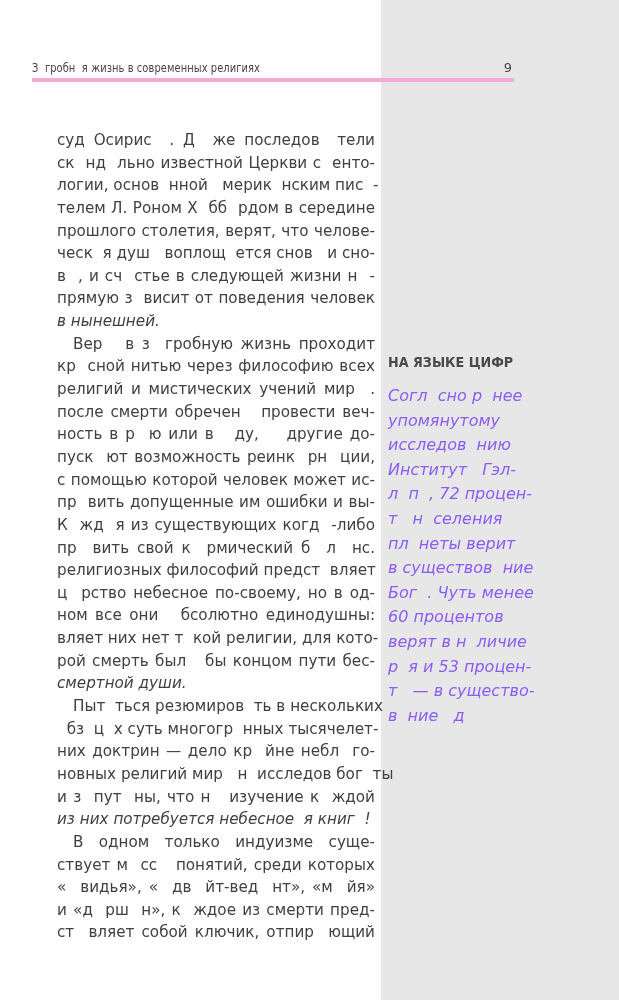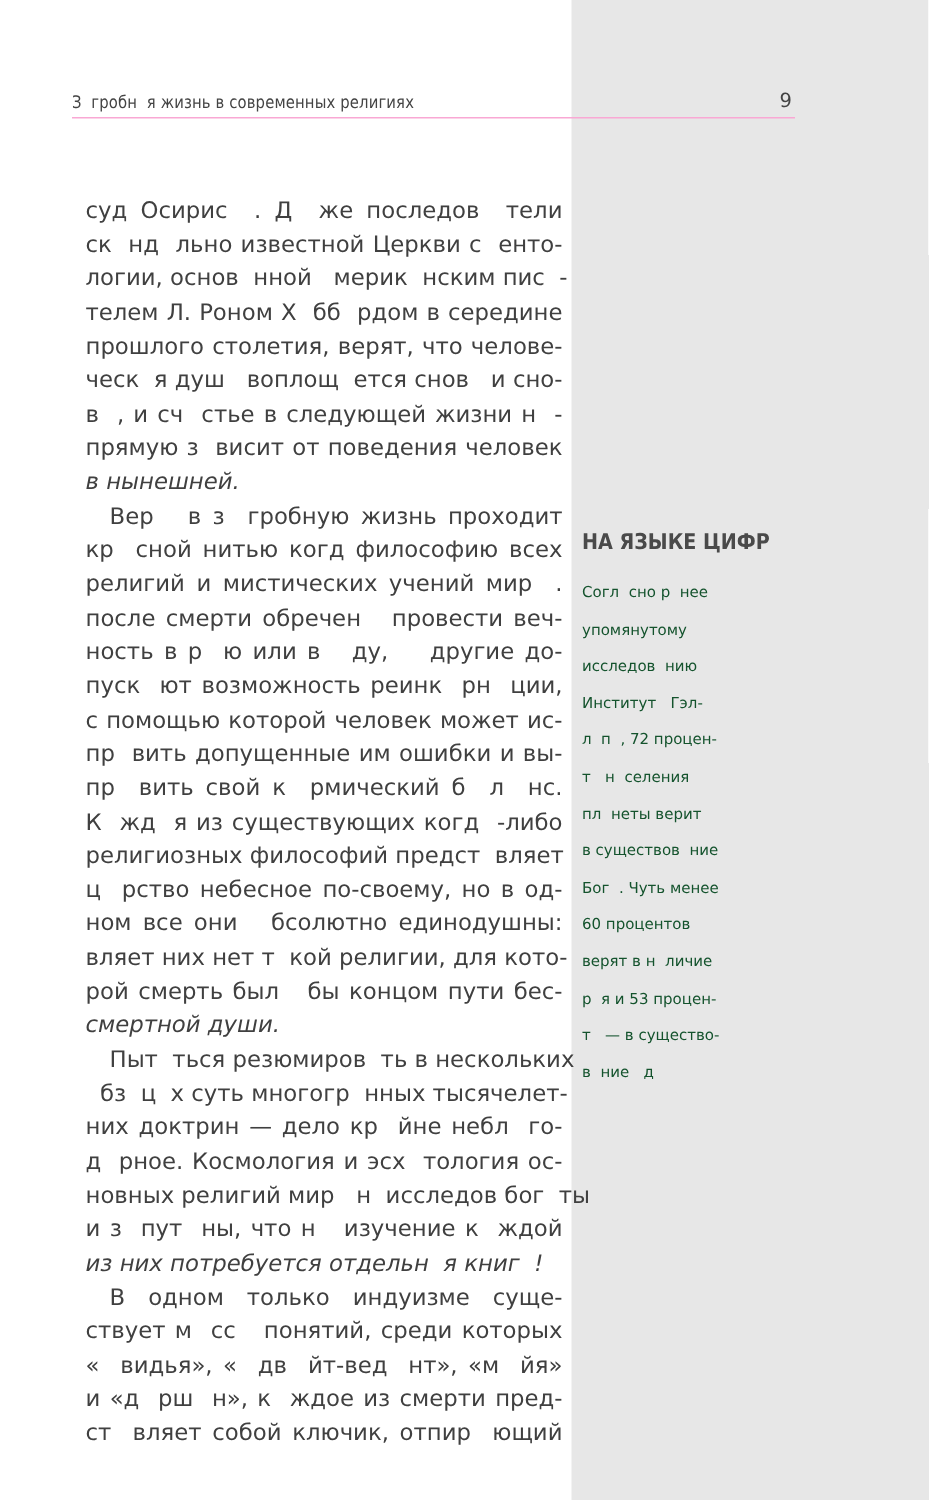--- a/index.html
+++ b/index.html
@@ -1,29 +1,29 @@
 <!DOCTYPE html>
 <html><head>
 <meta charset="utf-8">
 <style>
   html, body { margin:0; padding:0; }
   body { width:619px; height:1000px; background:#ffffff; position:relative; overflow:hidden;
          font-family:"DejaVu Sans", "Liberation Sans", sans-serif; color:#3c3c3c; }
   .sidebar-panel { position:absolute; left:381px; top:0; width:238px; height:1000px; background:#e7e7e7; }
-  .running-head { position:absolute; left:48px; top:60px; width:482px; height:18px;
-                  border-bottom:1px solid #f9a8d4; }
+  .running-head { position:absolute; left:32px; top:60px; width:482px; height:18px;
+                  border-bottom:4px solid #f9a8d4; }
   .running-title { position:absolute; left:0; top:1px; font-size:11.5px; letter-spacing:0.1px; color:#444; transform:scaleX(0.86); transform-origin:left top; white-space:pre; }
   .page-number { position:absolute; right:2px; top:0; font-size:13px; color:#444; }
   .body-text { position:absolute; left:57px; top:129px; width:318px; font-size:15.2px; line-height:22.65px; color:#404040; }
   .line { display:block; white-space:pre; text-align:justify; text-align-last:justify; height:22.65px; overflow:visible; }
   .line.last { text-align-last:left;font-style:italic; }
   .line.indent { padding-left:16px; }
   .sidebar { position:absolute; left:388px; top:354px; width:200px; }
   .sidebar-heading { font-size:14.5px; font-weight:bold; color:#4a4a4a; transform:scaleX(0.88); transform-origin:left top; white-space:pre; margin-bottom:14px; }
-  .sidebar-line { display:block; white-space:pre; font-size:10px; line-height:24.6px; color:#14532d; }
+  .sidebar-line { display:block; white-space:pre; font-size:16px; line-height:24.6px; color:#8b5cf6;font-style:italic; }
 </style>
 </head>
 <body>
 
 <div class="sidebar-panel"></div>
 
 <div class="running-head">
   <span class="running-title">З  гробн  я жизнь в современных религиях</span>
   <span class="page-number">9</span>
 </div>
@@ -32,42 +32,41 @@
     <span class="line">суд Осирис  . Д  же последов  тели</span>
     <span class="line">ск  нд  льно известной Церкви с  енто-</span>
     <span class="line">логии, основ  нной   мерик  нским пис  -</span>
     <span class="line">телем Л. Роном Х  бб  рдом в середине</span>
     <span class="line">прошлого столетия, верят, что челове-</span>
     <span class="line">ческ  я душ   воплощ  ется снов   и сно-</span>
     <span class="line">в  , и сч  стье в следующей жизни н  -</span>
     <span class="line">прямую з  висит от поведения человек</span>
     <span class="line last">в нынешней.</span>
     <span class="line indent">Вер   в з  гробную жизнь проходит</span>
-    <span class="line">кр  сной нитью когд философию всех</span>
+    <span class="line">кр  сной нитью через философию всех</span>
     <span class="line">религий и мистических учений мир  .</span>
     <span class="line">после смерти обречен   провести веч-</span>
     <span class="line">ность в р  ю или в   ду,    другие до-</span>
     <span class="line">пуск  ют возможность реинк  рн  ции,</span>
     <span class="line">с помощью которой человек может ис-</span>
     <span class="line">пр  вить допущенные им ошибки и вы-</span>
+    <span class="line">К  жд  я из существующих когд  -либо</span>
     <span class="line">пр  вить свой к  рмический б  л  нс.</span>
-    <span class="line">К  жд  я из существующих когд  -либо</span>
     <span class="line">религиозных философий предст  вляет</span>
     <span class="line">ц  рство небесное по-своему, но в од-</span>
     <span class="line">ном все они   бсолютно единодушны:</span>
     <span class="line">вляет них нет т  кой религии, для кото-</span>
     <span class="line">рой смерть был   бы концом пути бес-</span>
     <span class="line last">смертной души.</span>
     <span class="line indent">Пыт  ться резюмиров  ть в нескольких</span>
     <span class="line">  бз  ц  х суть многогр  нных тысячелет-</span>
     <span class="line">них доктрин — дело кр  йне небл  го-</span>
-    <span class="line">д  рное. Космология и эсх  тология ос-</span>
     <span class="line">новных религий мир   н  исследов бог  ты</span>
     <span class="line">и з  пут  ны, что н   изучение к  ждой</span>
-    <span class="line last">из них потребуется отдельн  я книг  !</span>
+    <span class="line last">из них потребуется небесное  я книг  !</span>
     <span class="line indent">В одном только индуизме суще-</span>
     <span class="line">ствует м  сс   понятий, среди которых</span>
     <span class="line">«  видья», «  дв  йт-вед  нт», «м  йя»</span>
     <span class="line">и «д  рш  н», к  ждое из смерти пред-</span>
     <span class="line">ст  вляет собой ключик, отпир  ющий</span>
   </div>
 
 <div class="sidebar">
   <div class="sidebar-heading">НА ЯЗЫКЕ ЦИФР</div>
   <div id="sidebar-lines">

